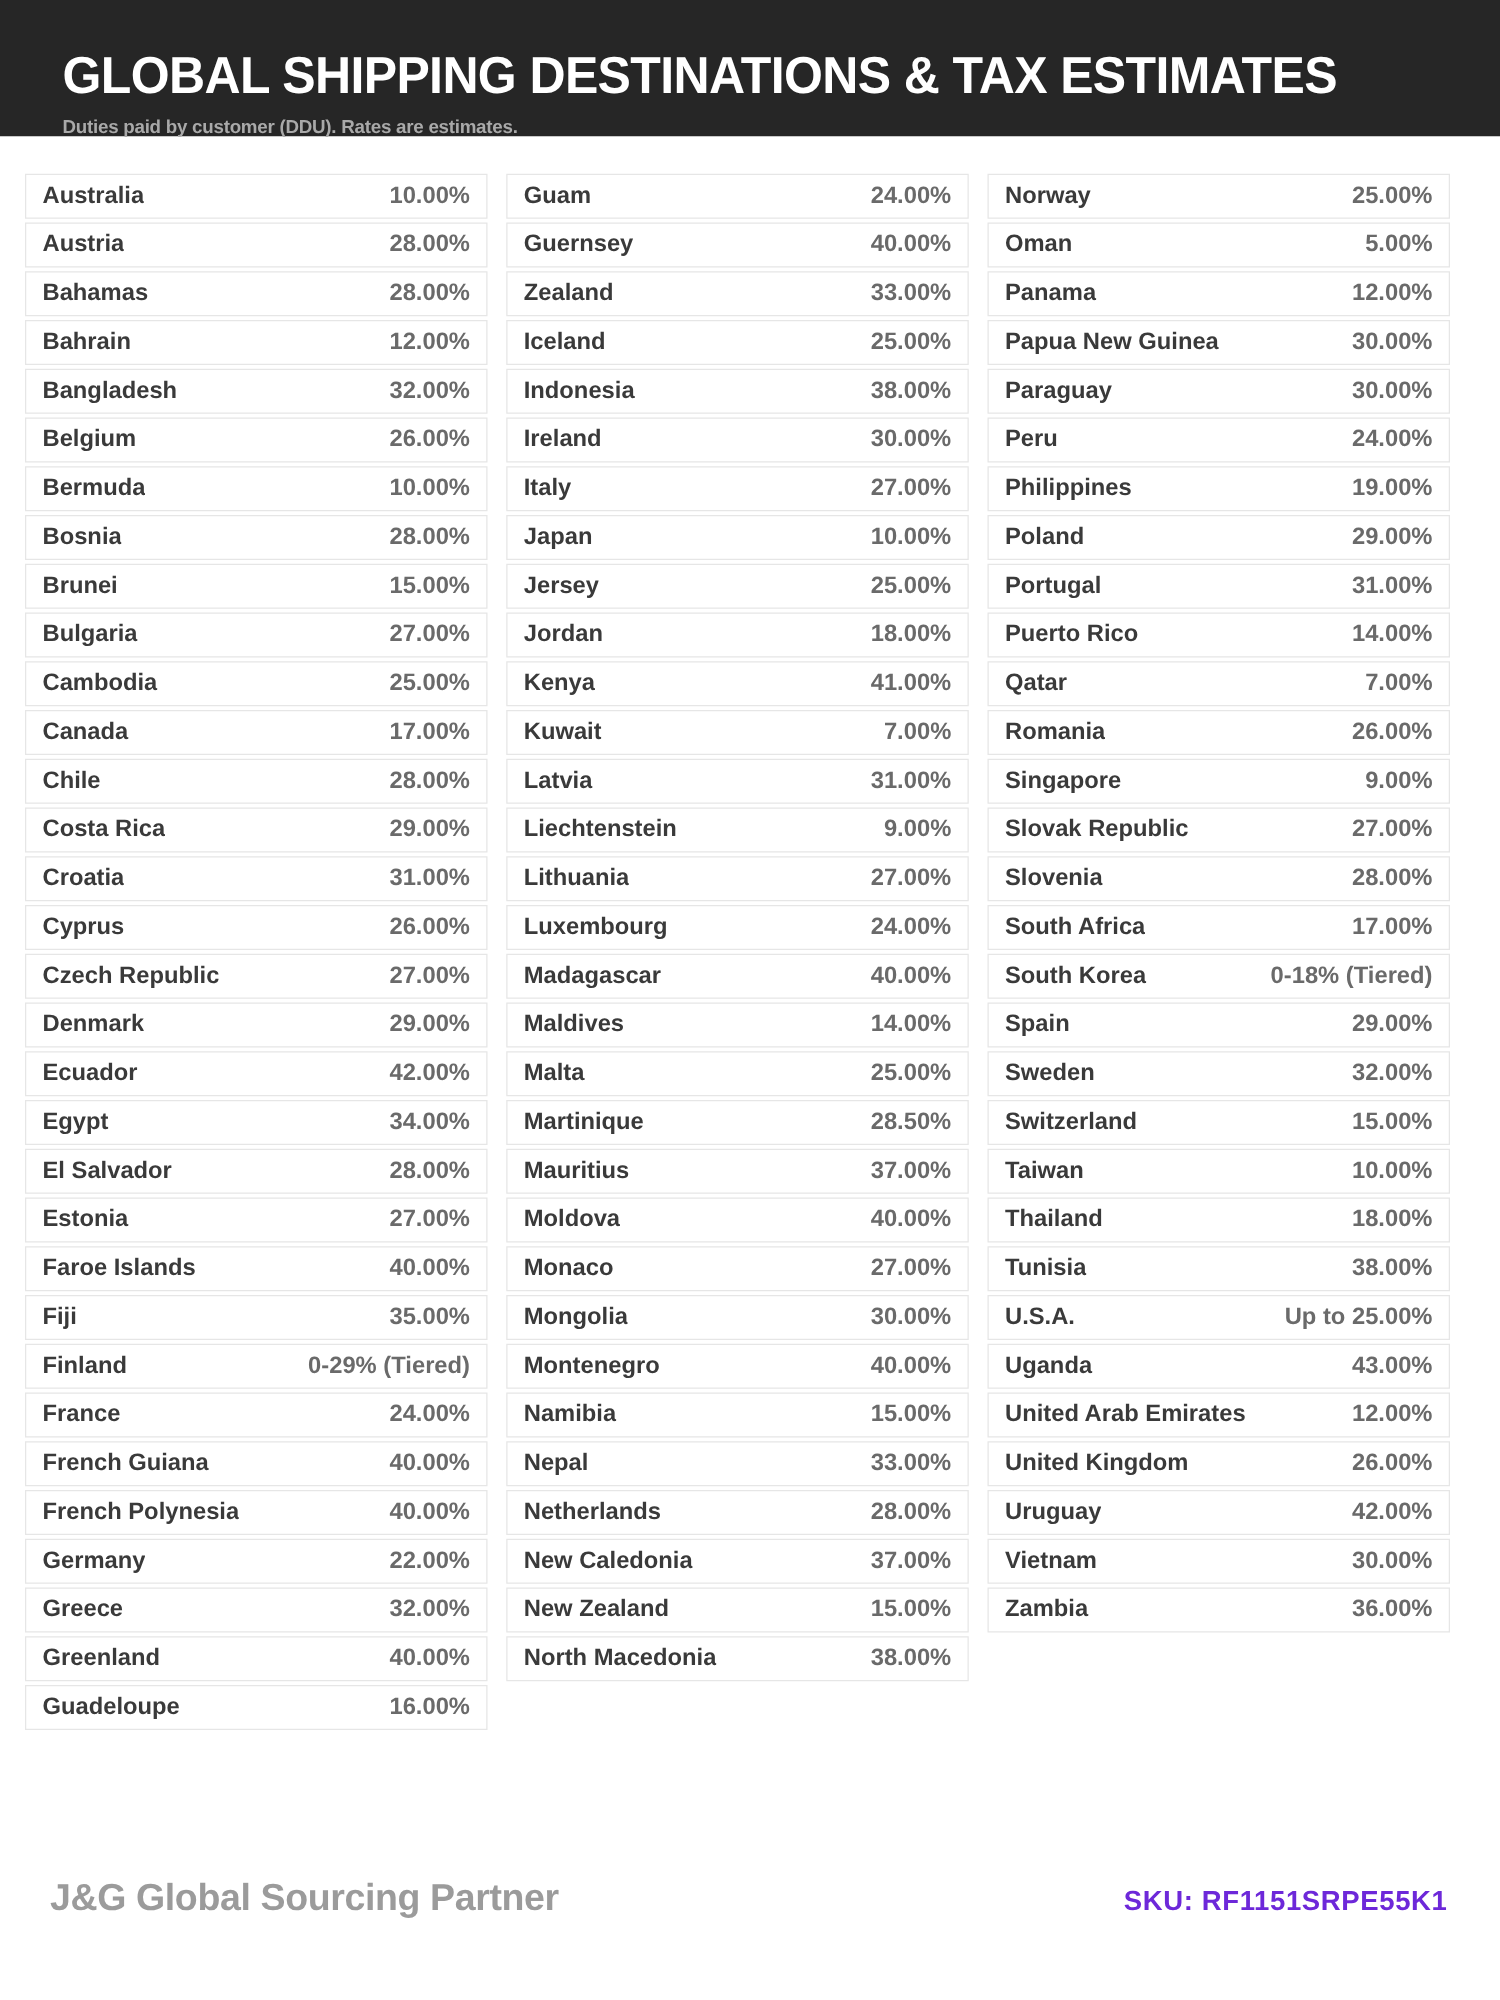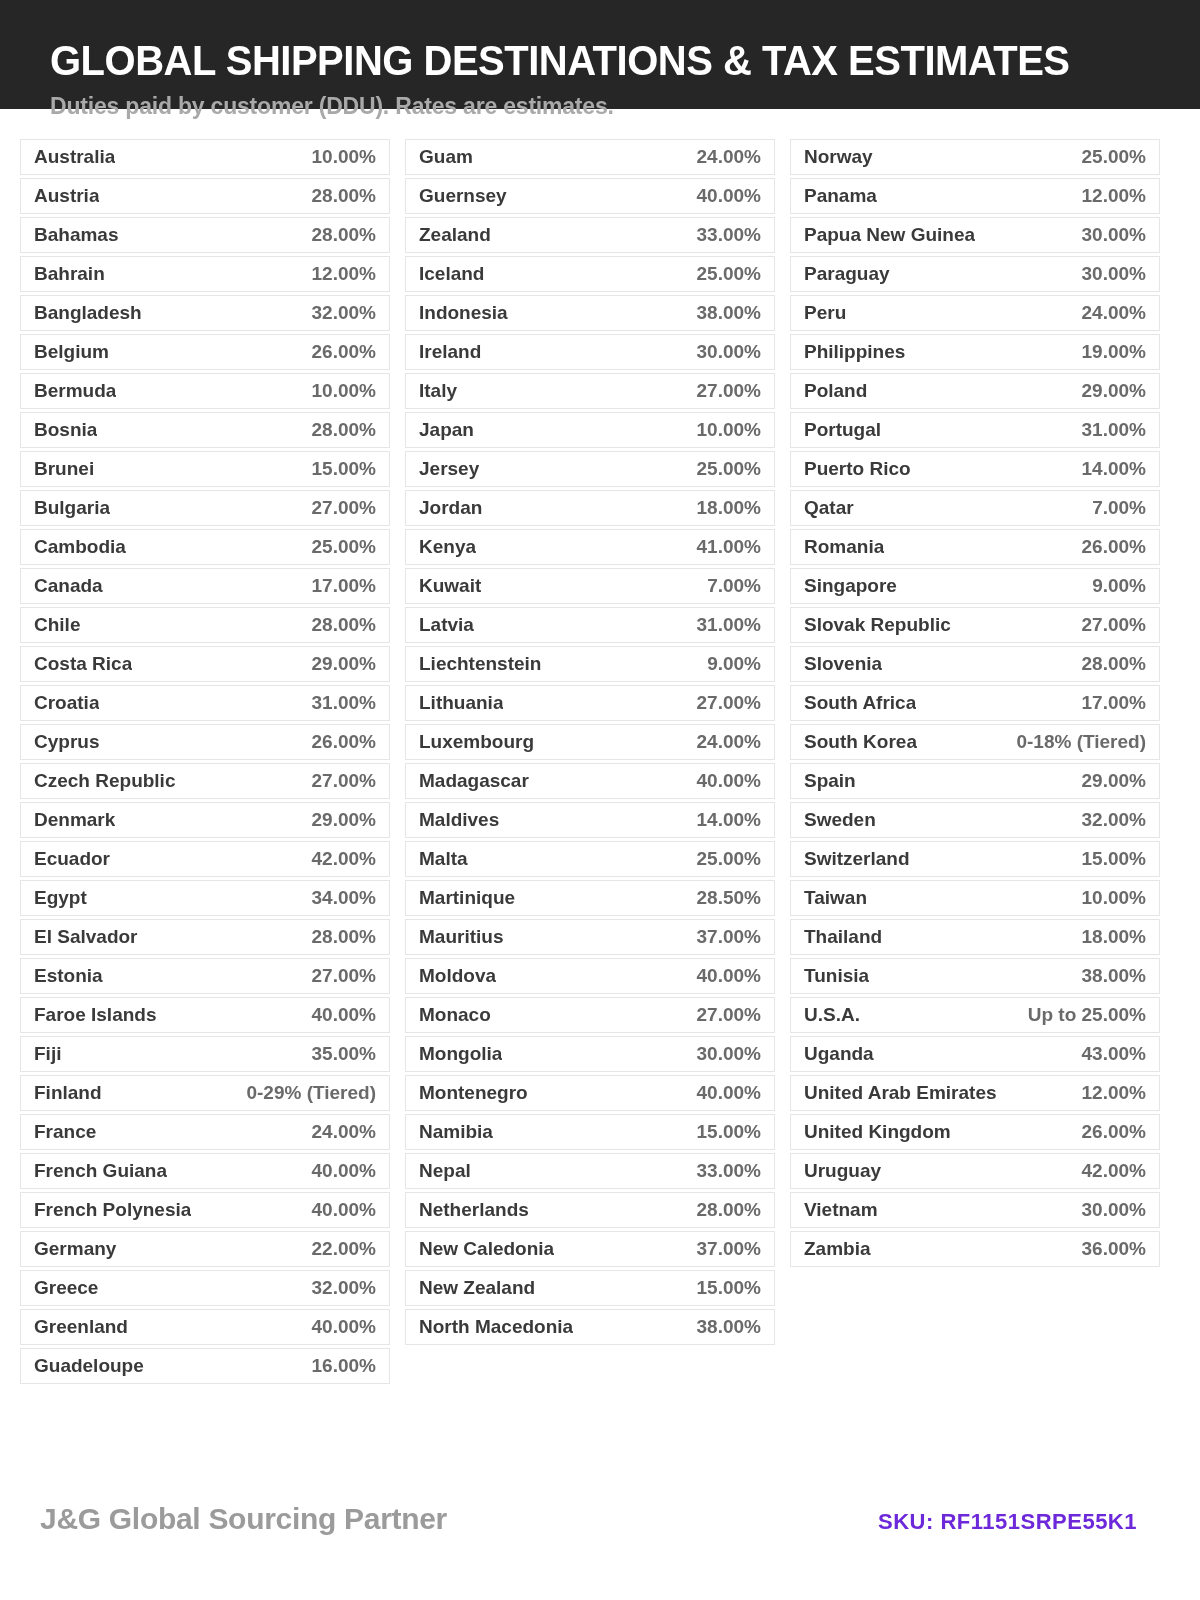--- a/index.html
+++ b/index.html
@@ -24,21 +24,21 @@
     font-size: 40px;
     font-weight: 800;
     letter-spacing: -0.5px;
     white-space: nowrap;
     transform: scaleY(1.04);
     transform-origin: left top;
   }
   .banner p {
     margin-top: 10px;
     color: #a9a9a9;
-    font-size: 23px;
+    font-size: 15px;
     font-weight: 700;
     letter-spacing: -0.2px;
   }
 
   .table-wrap {
     margin: 30px 40px 0 20px;
     display: grid;
     grid-template-columns: repeat(3, 1fr);
     column-gap: 15px;
     align-items: start;
@@ -65,21 +65,21 @@
   .row .rate {
     font-size: 19px;
     font-weight: 700;
     color: #6a6a6a;
     margin-left: 8px;
   }
 
   .footer {
     position: absolute;
     left: 40px;
-    right: 63px;
+    right: 42px;
     top: 1502px;
     display: flex;
     justify-content: space-between;
     align-items: baseline;
   }
   .footer .brand {
     color: #9b9b9b;
     font-size: 30px;
     font-weight: 800;
     letter-spacing: -0.3px;
@@ -357,20 +357,24 @@
           <span class="country">North Macedonia</span>
           <span class="rate">38.00%</span>
         </div>
       </div>
     <div class="col">
         <div class="row">
           <span class="country">Norway</span>
           <span class="rate">25.00%</span>
         </div>
         <div class="row">
+          <span class="country">Oman</span>
+          <span class="rate">5.00%</span>
+        </div>
+        <div class="row">
           <span class="country">Panama</span>
           <span class="rate">12.00%</span>
         </div>
         <div class="row">
           <span class="country">Papua New Guinea</span>
           <span class="rate">30.00%</span>
         </div>
         <div class="row">
           <span class="country">Paraguay</span>
           <span class="rate">30.00%</span>

